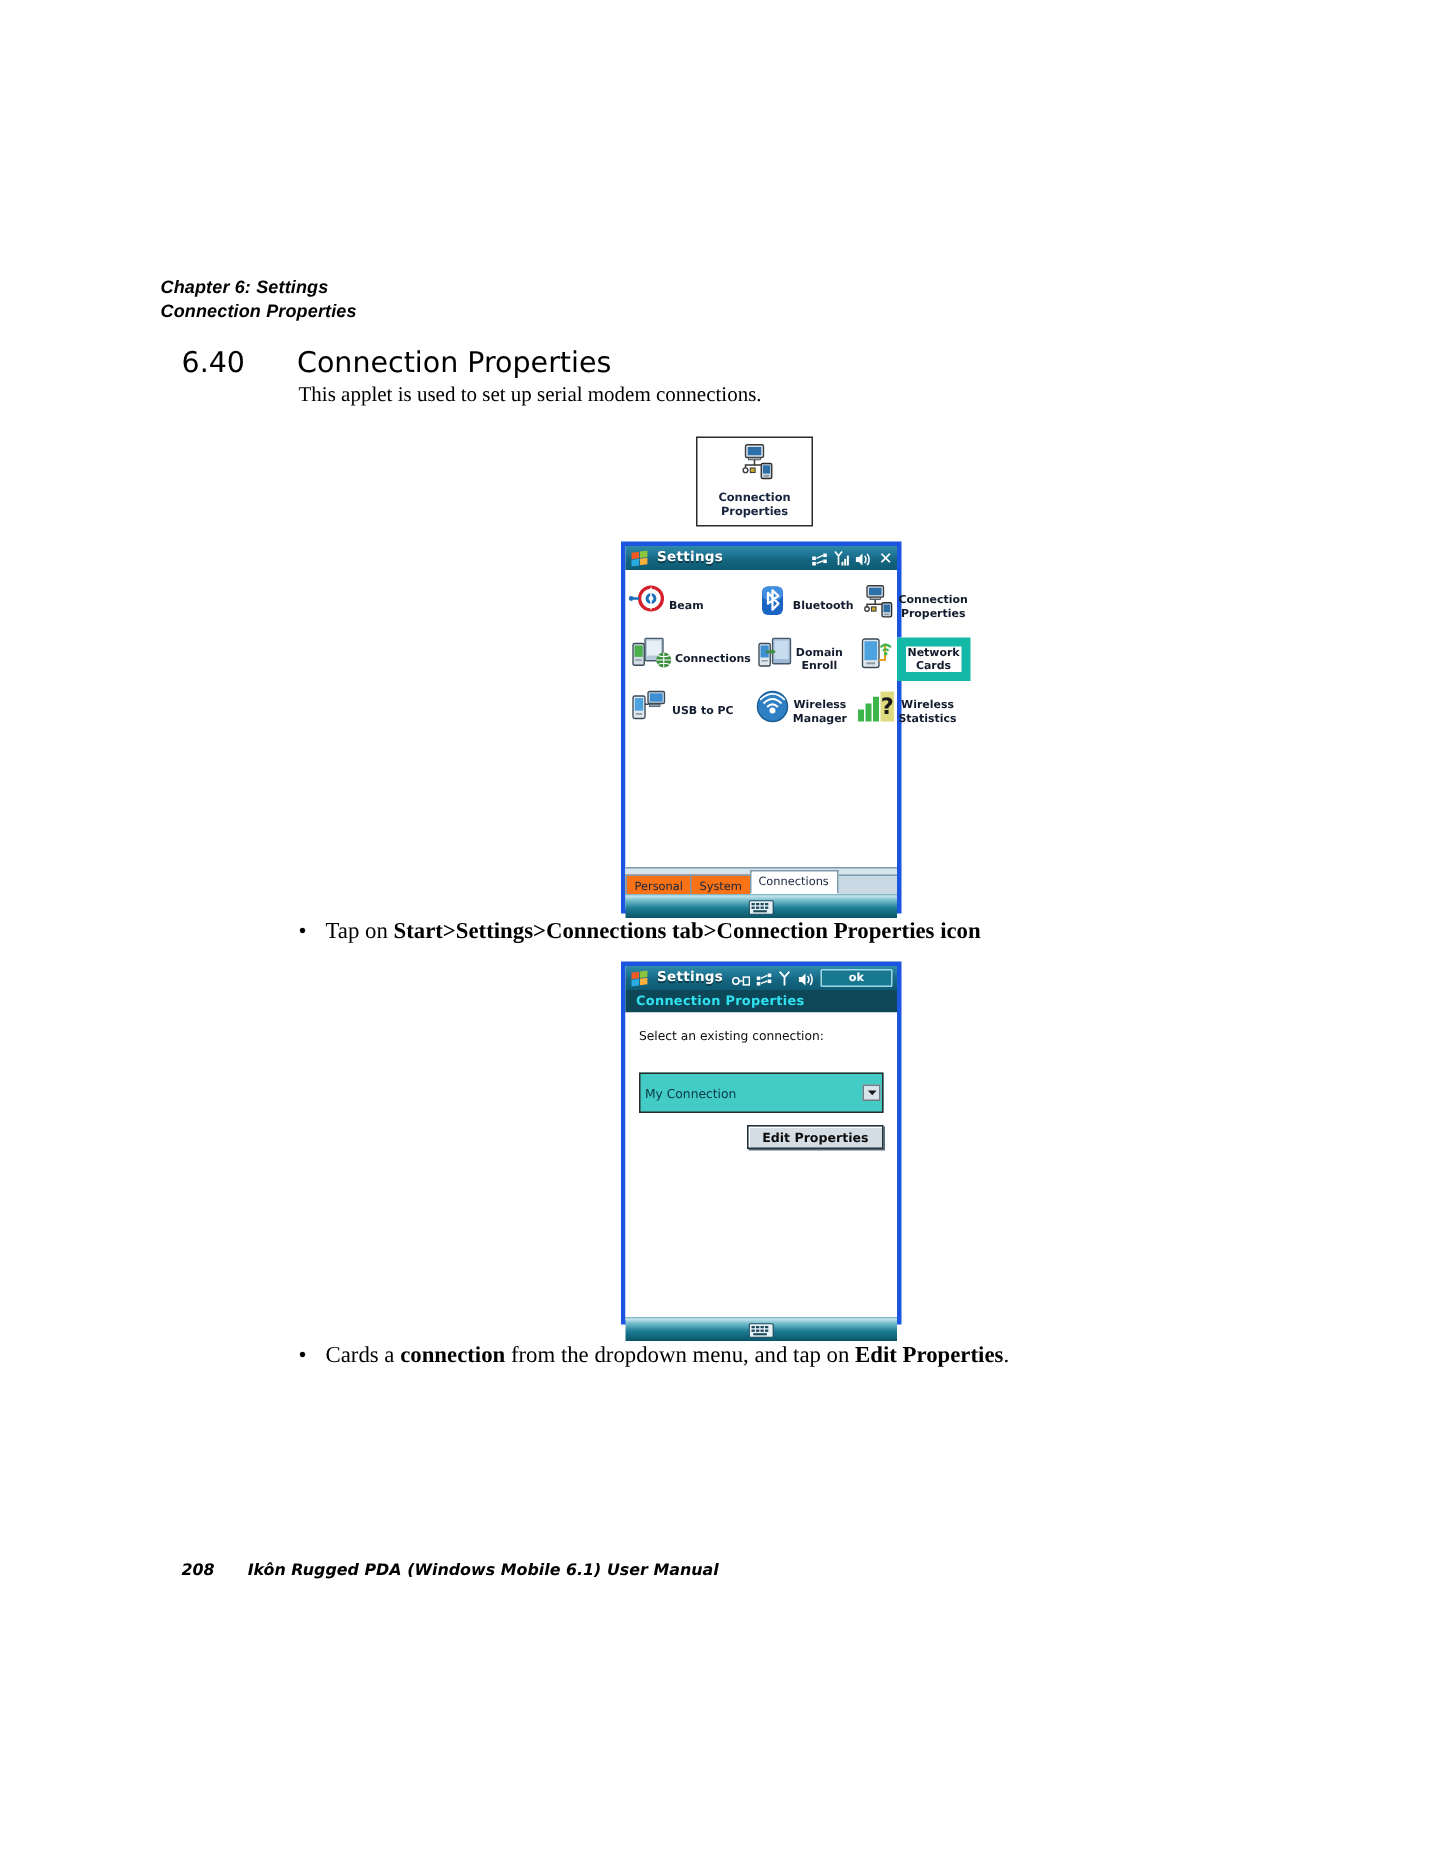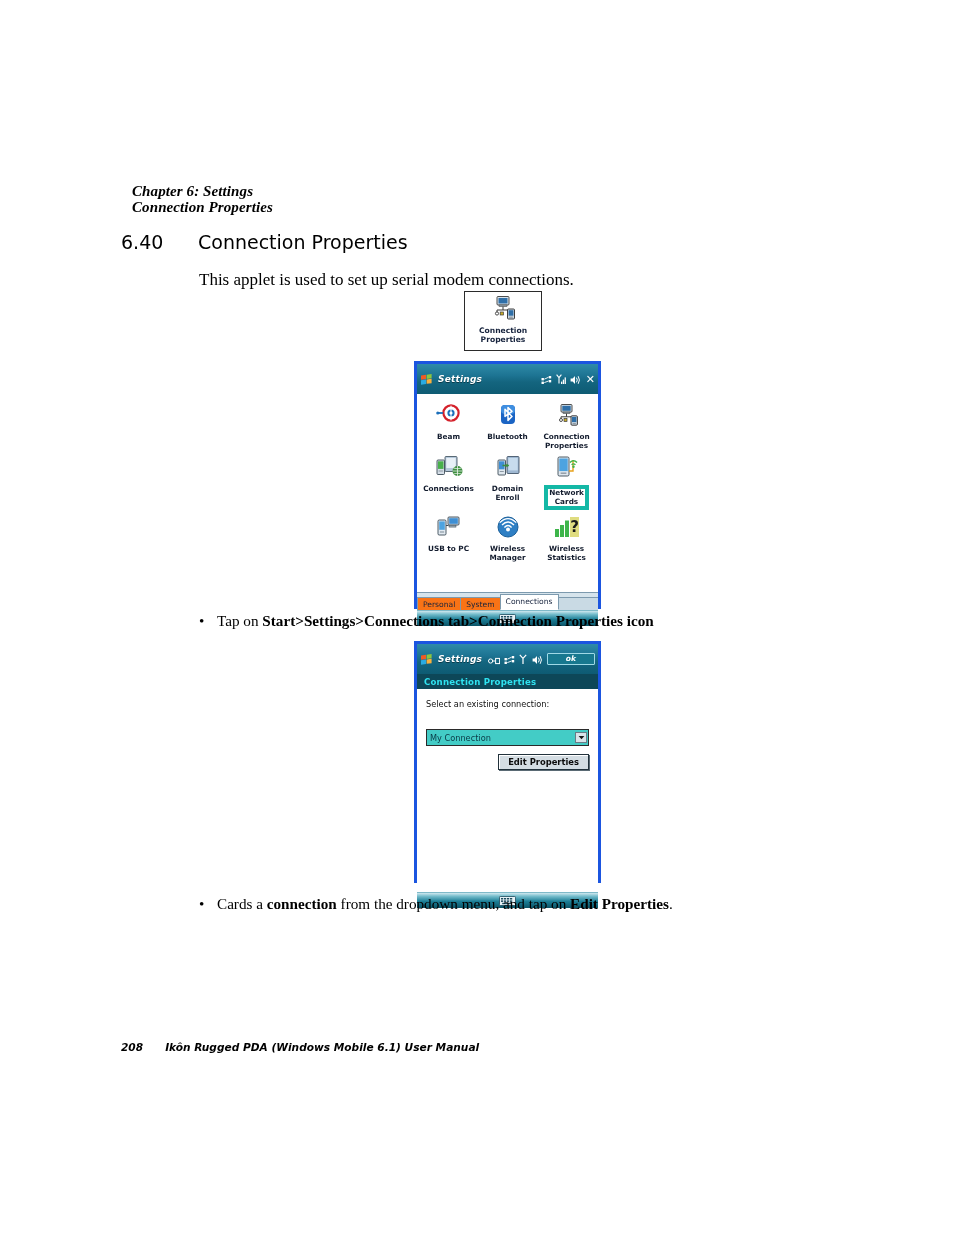--- a/index.html
+++ b/index.html
@@ -12,24 +12,24 @@
     height: 1235px;
     position: relative;
     font-family: "Liberation Serif", serif;
     color: #000000;
     overflow: hidden;
   }
 
   
   #page-header {
     position: absolute;
-    left: 132px;
+    left: 107px;
     top: 184px;
-    font-family: Liberation Serif, serif;
-    font-size: 15px;
+    font-family: Liberation Sans, sans-serif;
+    font-size: 12px;
     line-height: 15.5px;
     letter-spacing: 0.1px;
   }
   #page-header .hdr-chapter {
     font-style: italic;
     font-weight: 600;
     display: block;
   }
   #page-header .hdr-section {
     font-style: italic;
@@ -48,22 +48,22 @@
     white-space: nowrap;
   }
   #section-heading .sec-num {
     display: inline-block;
     width: 77px;
   }
 
   #intro-paragraph {
     position: absolute;
     left: 199px;
-    top: 270px;
-    font-size: 17px;
+    top: 254px;
+    font-size: 14px;
     line-height: 20px;
     white-space: nowrap;
   }
 
   
   #applet-icon-box {
     position: absolute;
     left: 464px;
     top: 291px;
     width: 78px;
@@ -89,28 +89,27 @@
 
   
   .pda {
     position: absolute;
     box-sizing: border-box;
     border: 3px solid #1b55e0;
     background: #ffffff;
     font-family: "DejaVu Sans", sans-serif;
   }
   .pda-titlebar {
-    height: 30px;
+    height: 16px;
     background: linear-gradient(to bottom, #2e8ba8 0%, #1d7493 38%, #14657f 60%, #0e5b73 100%);
     display: flex;
     align-items: center;
     padding: 0 3px;
     box-sizing: border-box;
     position: relative;
-    font-style: italic;
   }
   .pda-title-text {
     color: #ffffff;
     font-size: 9px;
     font-weight: bold;
     margin-left: 5px;
     letter-spacing: 0.2px;
     text-shadow: 0 1px 0 rgba(0,0,0,0.4);
   }
   .titlebar-icons {
@@ -141,35 +140,34 @@
 
   
   .icon-grid {
     display: grid;
     grid-template-columns: repeat(3, 1fr);
     padding: 6px 2px 0 2px;
     row-gap: 2px;
   }
   .grid-cell {
     display: flex;
-    flex-direction: column;
     align-items: center;
     padding-top: 4px;
   }
   .grid-cell .cell-label {
     font-size: 7.3px;
     font-weight: bold;
     line-height: 8.6px;
     text-align: center;
     color: #131c2e;
     margin-top: 3px;
     padding: 0 1px;
   }
   .grid-cell.selected .cell-label {
-    border: 4px solid #14b8a6;
+    border: 6px solid #14b8a6;
     background: #ffffff;
   }
 
   
   .tab-strip {
     position: absolute;
     left: 0;
     right: 0;
     bottom: 0;
     height: 17px;
@@ -236,21 +234,21 @@
   }
   .form-area {
     padding: 10px 9px 0 9px;
   }
   .form-label {
     font-size: 8.2px;
     color: #101010;
     margin-bottom: 20px;
   }
   .combo {
-    height: 17px;
+    height: 27px;
     border: 1px solid #2a2a2a;
     background: #43ccc6;
     display: flex;
     align-items: center;
     box-sizing: border-box;
     position: relative;
   }
   .combo .combo-value {
     font-size: 8.2px;
     color: #0a3a46;

